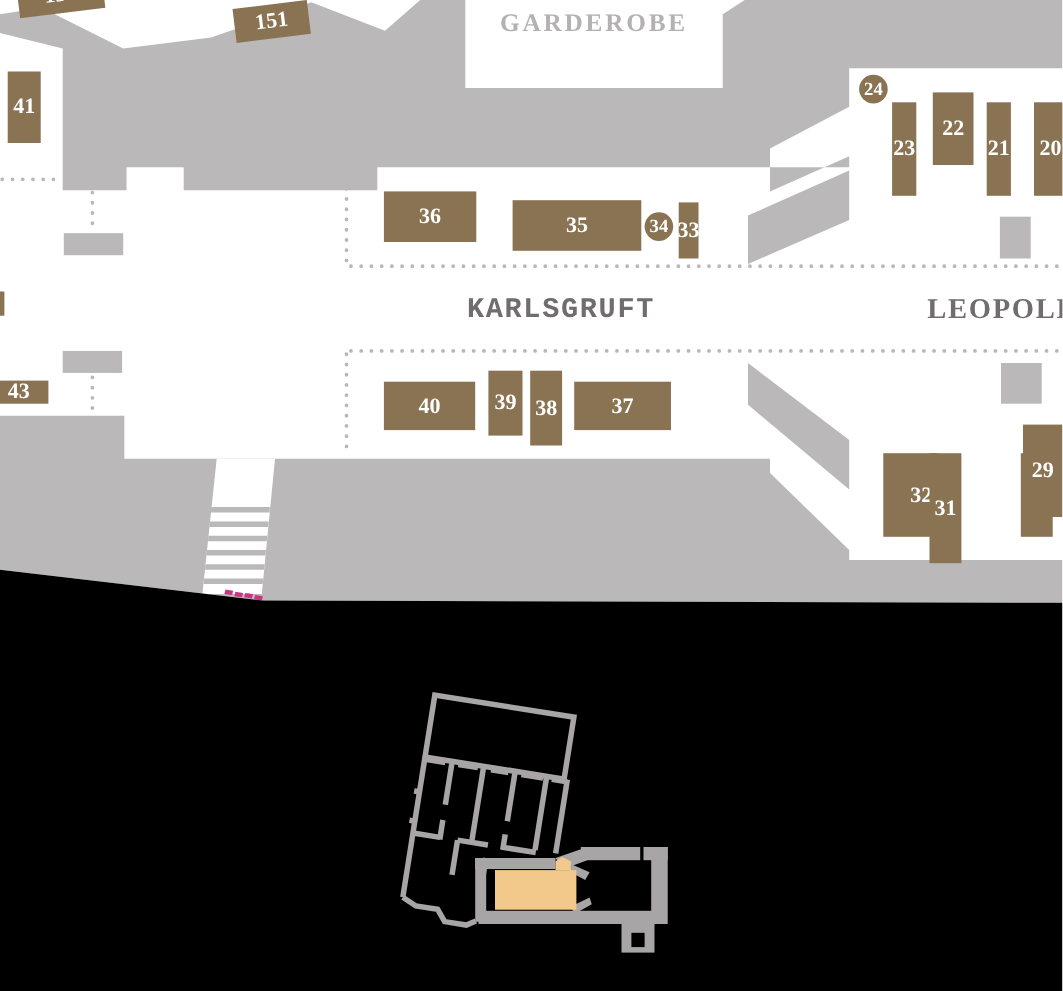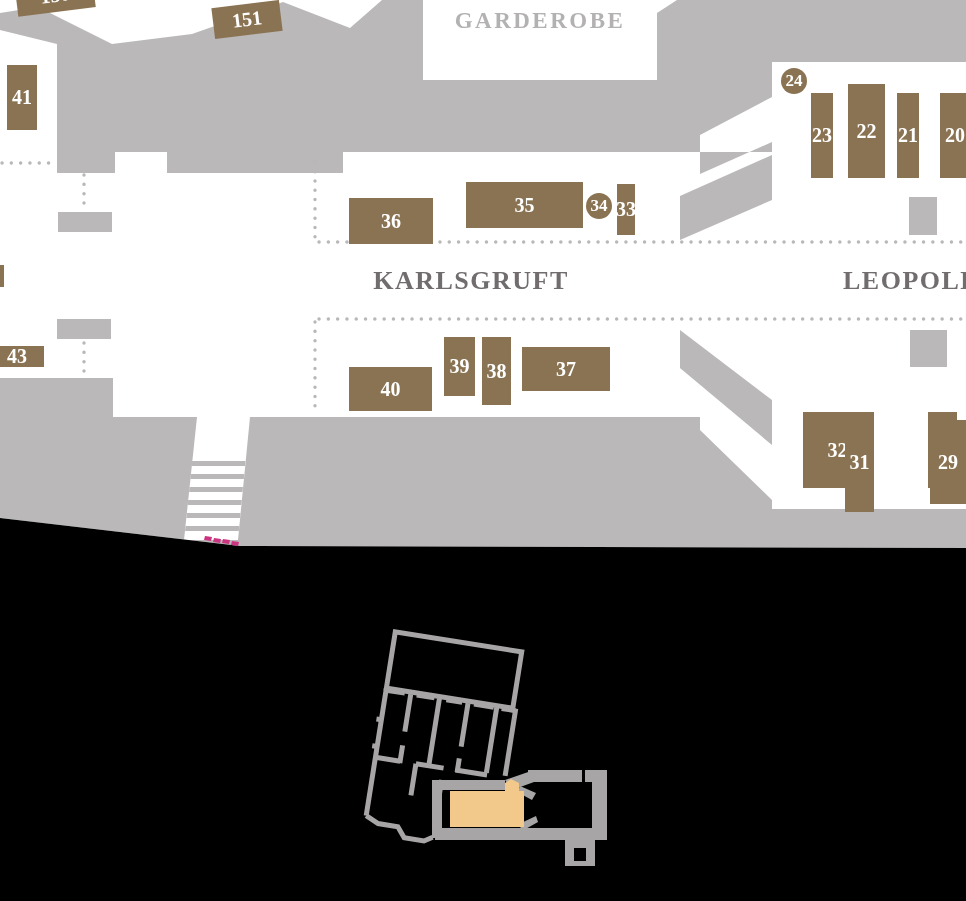--- a/index.html
+++ b/index.html
@@ -105,84 +105,84 @@
       <rect x="574" y="848" width="12" height="13" fill="#000000"></rect>
 
       <g fill="#f2c98b">
         <rect x="450" y="791" width="74" height="36"></rect>
         <polygon points="505,791 505,783 511,779 519,783 519,791"></polygon>
       </g>
     </g>
   </svg>
 
   <div class="room-label light center" style="left:423px;top:8px;width:234px;">GARDEROBE</div>
-  <div class="room-label dark center" style="left:321px;top:266px;width:300px;">KARLSGRUFT</div>
+  <div class="room-label dark center" style="left:360px;top:266px;width:300px;font-family:Liberation Mono, monospace;">KARLSGRUFT</div>
   <div class="room-label dark" style="left:843px;top:266px;">LEOPOLD</div>
 
   <div id="tombs">
       <div class="tomb" style="left: 16px; top: -22px; width: 78px; height: 34px; transform: rotate(-7deg);">
         <span>150</span>
       </div>
       <div class="tomb" style="left: 213px; top: 4px; width: 68px; height: 31px; transform: rotate(-7deg);">
         <span>151</span>
       </div>
       <div class="tomb" style="left: 7px; top: 65px; width: 30px; height: 65px;">
         <span>41</span>
       </div>
       <div class="tomb" style="left: -5px; top: 265px; width: 9px; height: 22px;">
         <span></span>
       </div>
       <div class="tomb" style="left: -10px; top: 346px; width: 54px; height: 21px;">
         <span>43</span>
       </div>
-      <div class="tomb" style="left: 349px; top: 198px; width: 84px; height: 46px;">
+      <div class="tomb" style="left: 349px; top: 174px; width: 84px; height: 46px;">
         <span>36</span>
       </div>
       <div class="tomb" style="left: 466px; top: 182px; width: 117px; height: 46px;">
         <span>35</span>
       </div>
       <div class="tomb circle" style="left: 586px; top: 193px; width: 26px; height: 26px;">
         <span>34</span>
       </div>
       <div class="tomb" style="left: 617px; top: 184px; width: 18px; height: 51px;">
         <span>33</span>
       </div>
       <div class="tomb circle" style="left: 781px; top: 68px; width: 26px; height: 26px;">
         <span>24</span>
       </div>
       <div class="tomb" style="left: 811px; top: 93px; width: 22px; height: 85px;">
         <span>23</span>
       </div>
-      <div class="tomb" style="left: 848px; top: 84px; width: 37px; height: 94px;">
+      <div class="tomb" style="left: 848px; top: 84px; width: 37px; height: 66px;">
         <span>22</span>
       </div>
       <div class="tomb" style="left: 897px; top: 93px; width: 22px; height: 85px;">
         <span>21</span>
       </div>
       <div class="tomb" style="left: 940px; top: 93px; width: 30px; height: 85px;">
         <span>20</span>
       </div>
-      <div class="tomb" style="left: 349px; top: 347px; width: 83px; height: 44px; margin-top: 20px;">
+      <div class="tomb" style="left: 349px; top: 347px; width: 83px; height: 44px;">
         <span>40</span>
       </div>
       <div class="tomb" style="left: 444px; top: 337px; width: 31px; height: 59px;">
         <span>39</span>
       </div>
       <div class="tomb" style="left: 482px; top: 337px; width: 29px; height: 68px;">
         <span>38</span>
       </div>
       <div class="tomb" style="left: 522px; top: 347px; width: 88px; height: 44px; justify-content: center;">
         <span>37</span>
       </div>
       <div class="tomb" style="left: 803px; top: 412px; width: 29px; height: 76px; padding-left: 20px;">
         <span>32</span>
       </div>
       <div class="tomb" style="left: 845px; top: 412px; width: 29px; height: 100px;">
         <span>31</span>
       </div>
       <div class="tomb" style="left: 928px; top: 412px; width: 29px; height: 76px;">
         <span>30</span>
       </div>
-      <div class="tomb" style="left: 930px; top: 420px; width: 36px; height: 84px;">
+      <div class="tomb" style="left: 930px; top: 386px; width: 36px; height: 84px;">
         <span>29</span>
       </div>
     </div>
 </div>
 
 </body></html>

